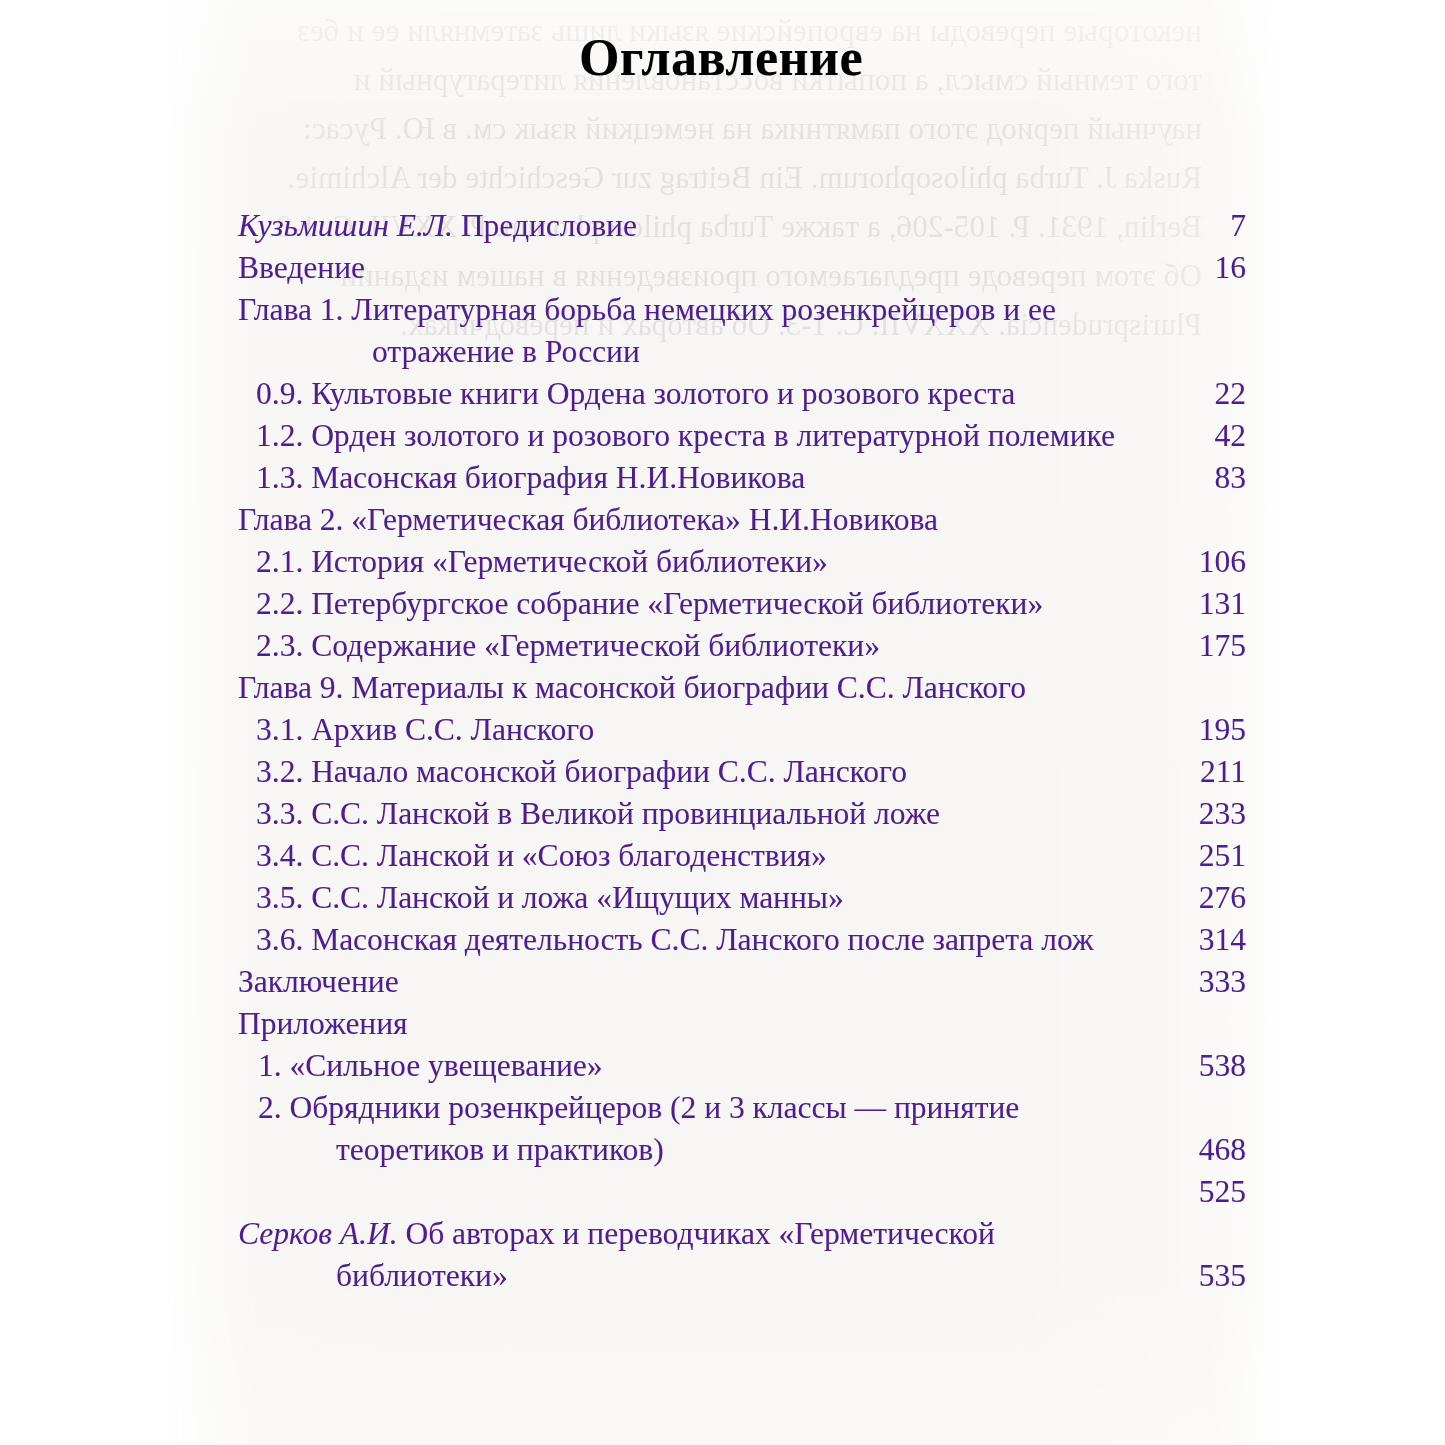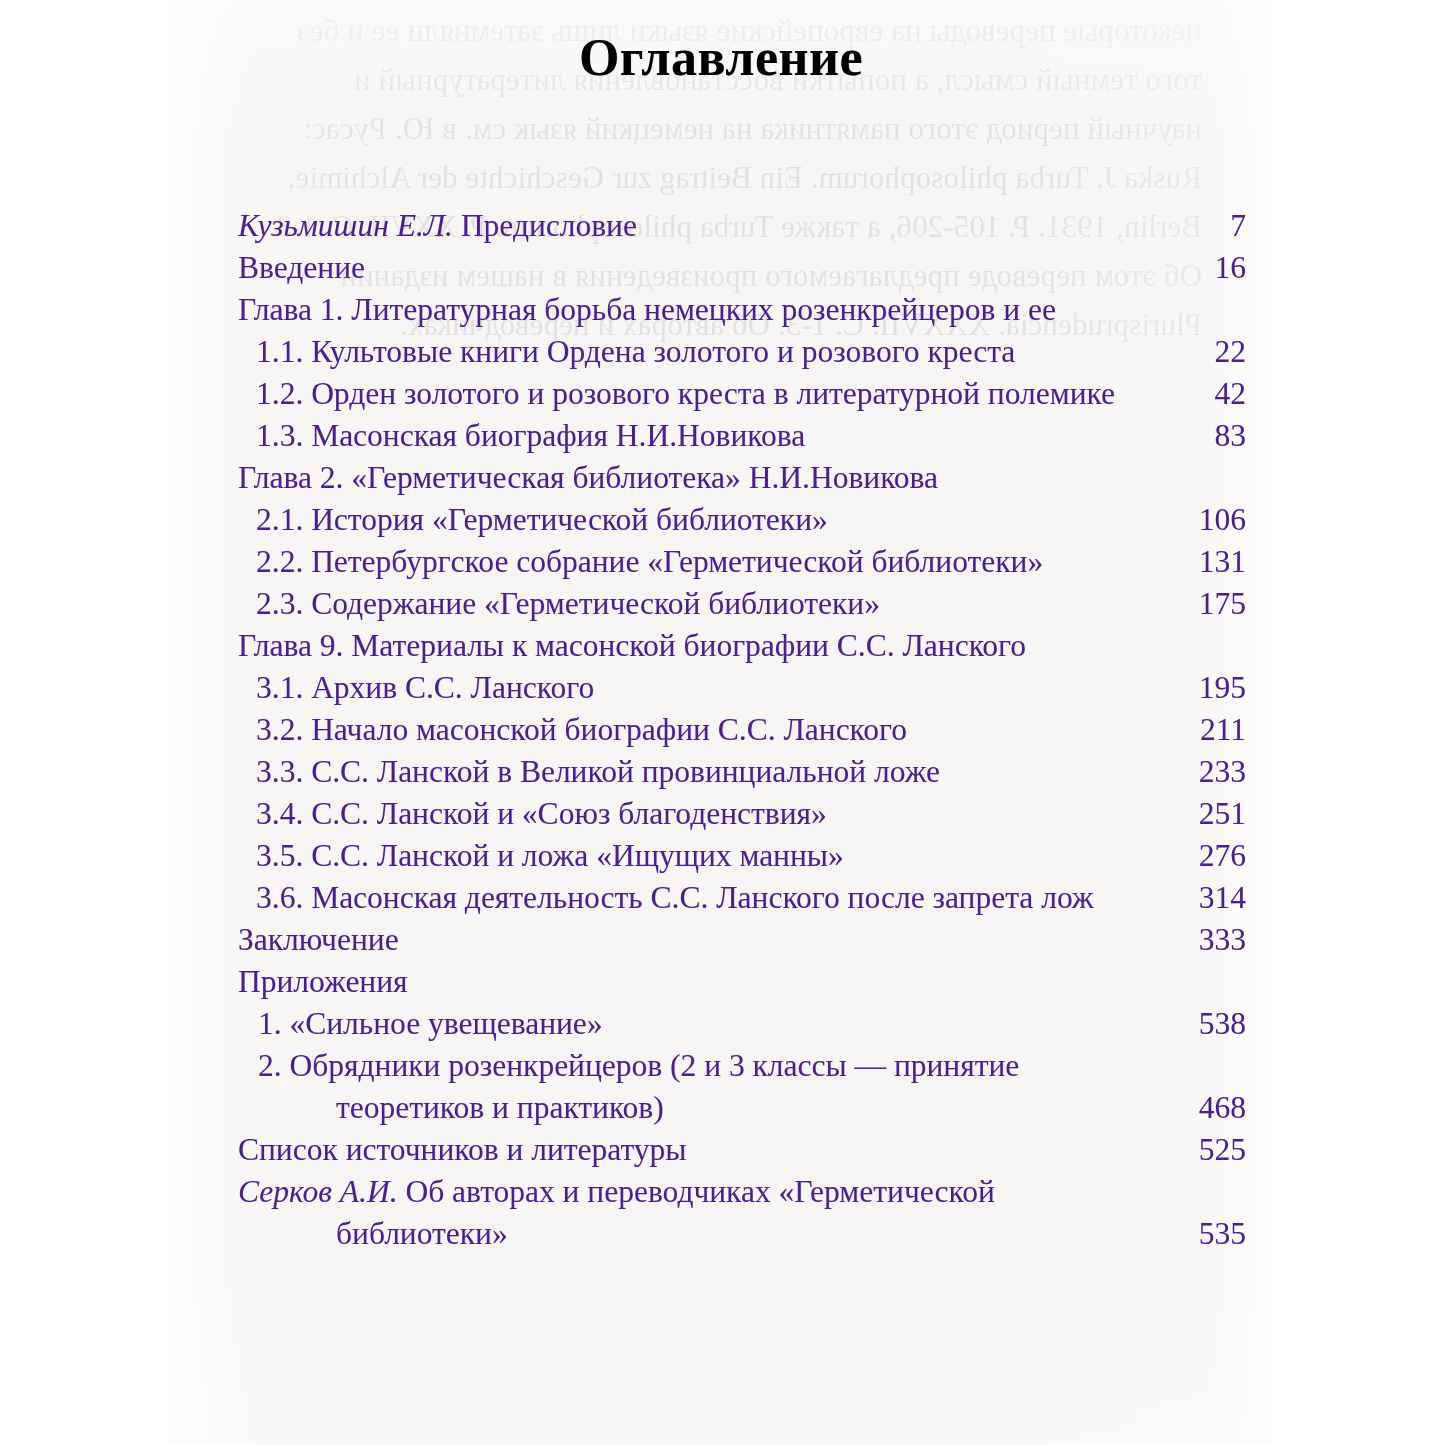--- a/index.html
+++ b/index.html
@@ -136,22 +136,25 @@
           <span class="toc-label"><span class="ital">Кузьмишин Е.Л.</span><span> Предисловие</span></span>
           <span class="toc-page">7</span>
         </div>
         <div class="toc-row lvl-main">
           <span class="toc-label"><span>Введение</span></span>
           <span class="toc-page">16</span>
         </div>
         <div class="toc-row lvl-main">
           <span class="toc-label"><span>Глава 1. Литературная борьба немецких розенкрейцеров и ее</span></span>
         </div>
-        <div class="toc-row lvl-sub">
-          <span class="toc-label"><span>1.1. Культовые книги Ордена золотого и розового креста</span></span>
+        <div class="toc-row lvl-cont">
+          <span class="toc-label"><span>отражение в России</span></span>
+        </div>
+        <div class="toc-row lvl-sub">
+          <span class="toc-label"><span>0.9. Культовые книги Ордена золотого и розового креста</span></span>
           <span class="toc-page">22</span>
         </div>
         <div class="toc-row lvl-sub">
           <span class="toc-label"><span>1.2. Орден золотого и розового креста в литературной полемике</span></span>
           <span class="toc-page">42</span>
         </div>
         <div class="toc-row lvl-sub">
           <span class="toc-label"><span>1.3. Масонская биография Н.И.Новикова</span></span>
           <span class="toc-page">83</span>
         </div>
@@ -209,21 +212,20 @@
           <span class="toc-page">538</span>
         </div>
         <div class="toc-row lvl-app">
           <span class="toc-label"><span>2. Обрядники розенкрейцеров (2 и 3 классы — принятие</span></span>
         </div>
         <div class="toc-row lvl-cont2">
           <span class="toc-label"><span>теоретиков и практиков)</span></span>
           <span class="toc-page">468</span>
         </div>
         <div class="toc-row lvl-main">
-          <span class="toc-label"><span>Список источников и литературы</span></span>
           <span class="toc-page">525</span>
         </div>
         <div class="toc-row lvl-main">
           <span class="toc-label"><span class="ital">Серков А.И.</span><span> Об авторах и переводчиках «Герметической</span></span>
         </div>
         <div class="toc-row lvl-cont2">
           <span class="toc-label"><span>библиотеки»</span></span>
           <span class="toc-page">535</span>
         </div>
       </div>

